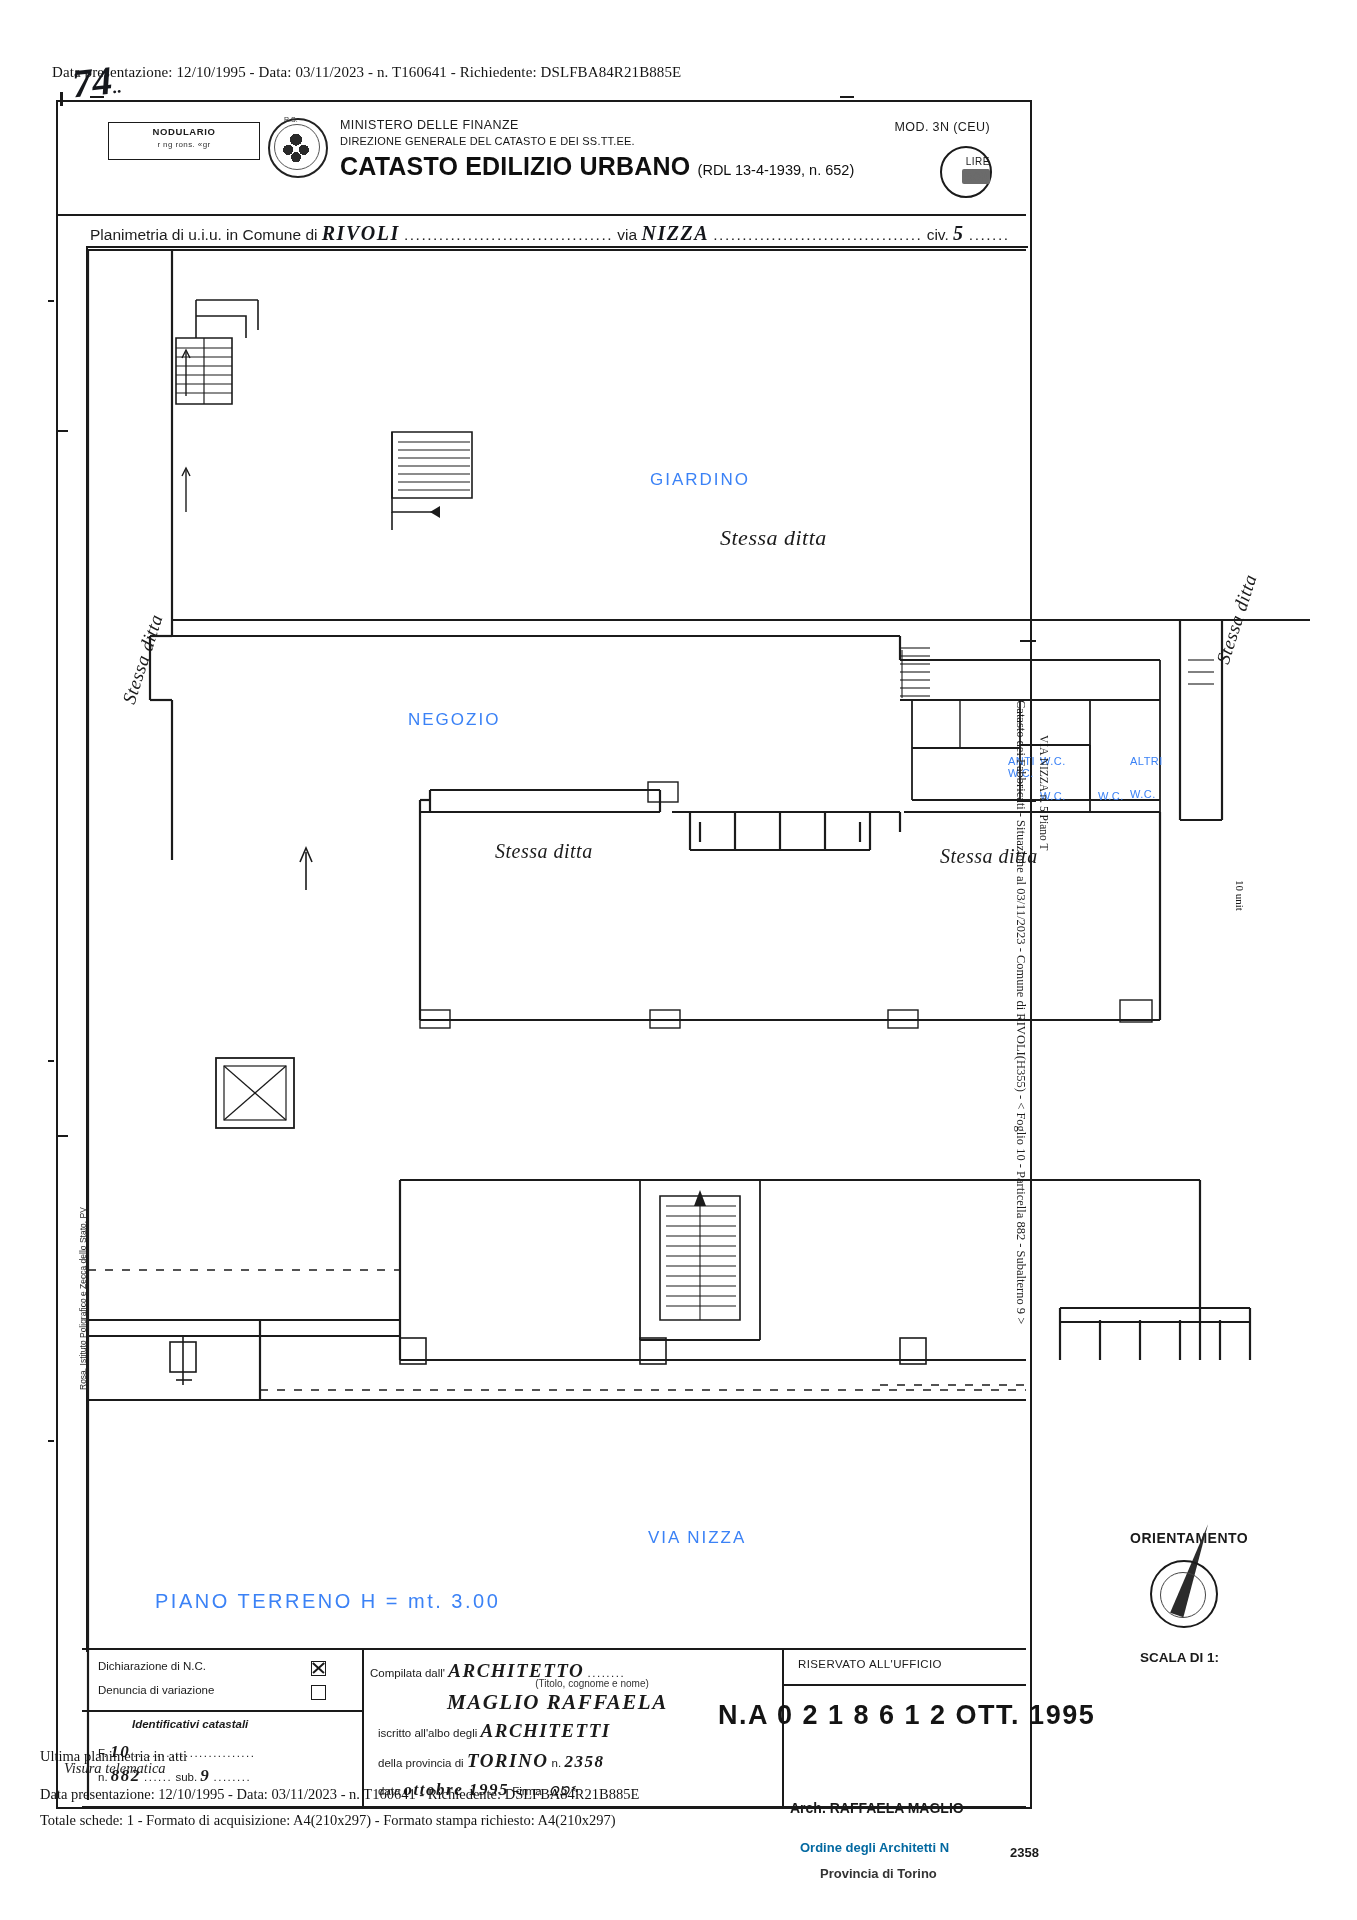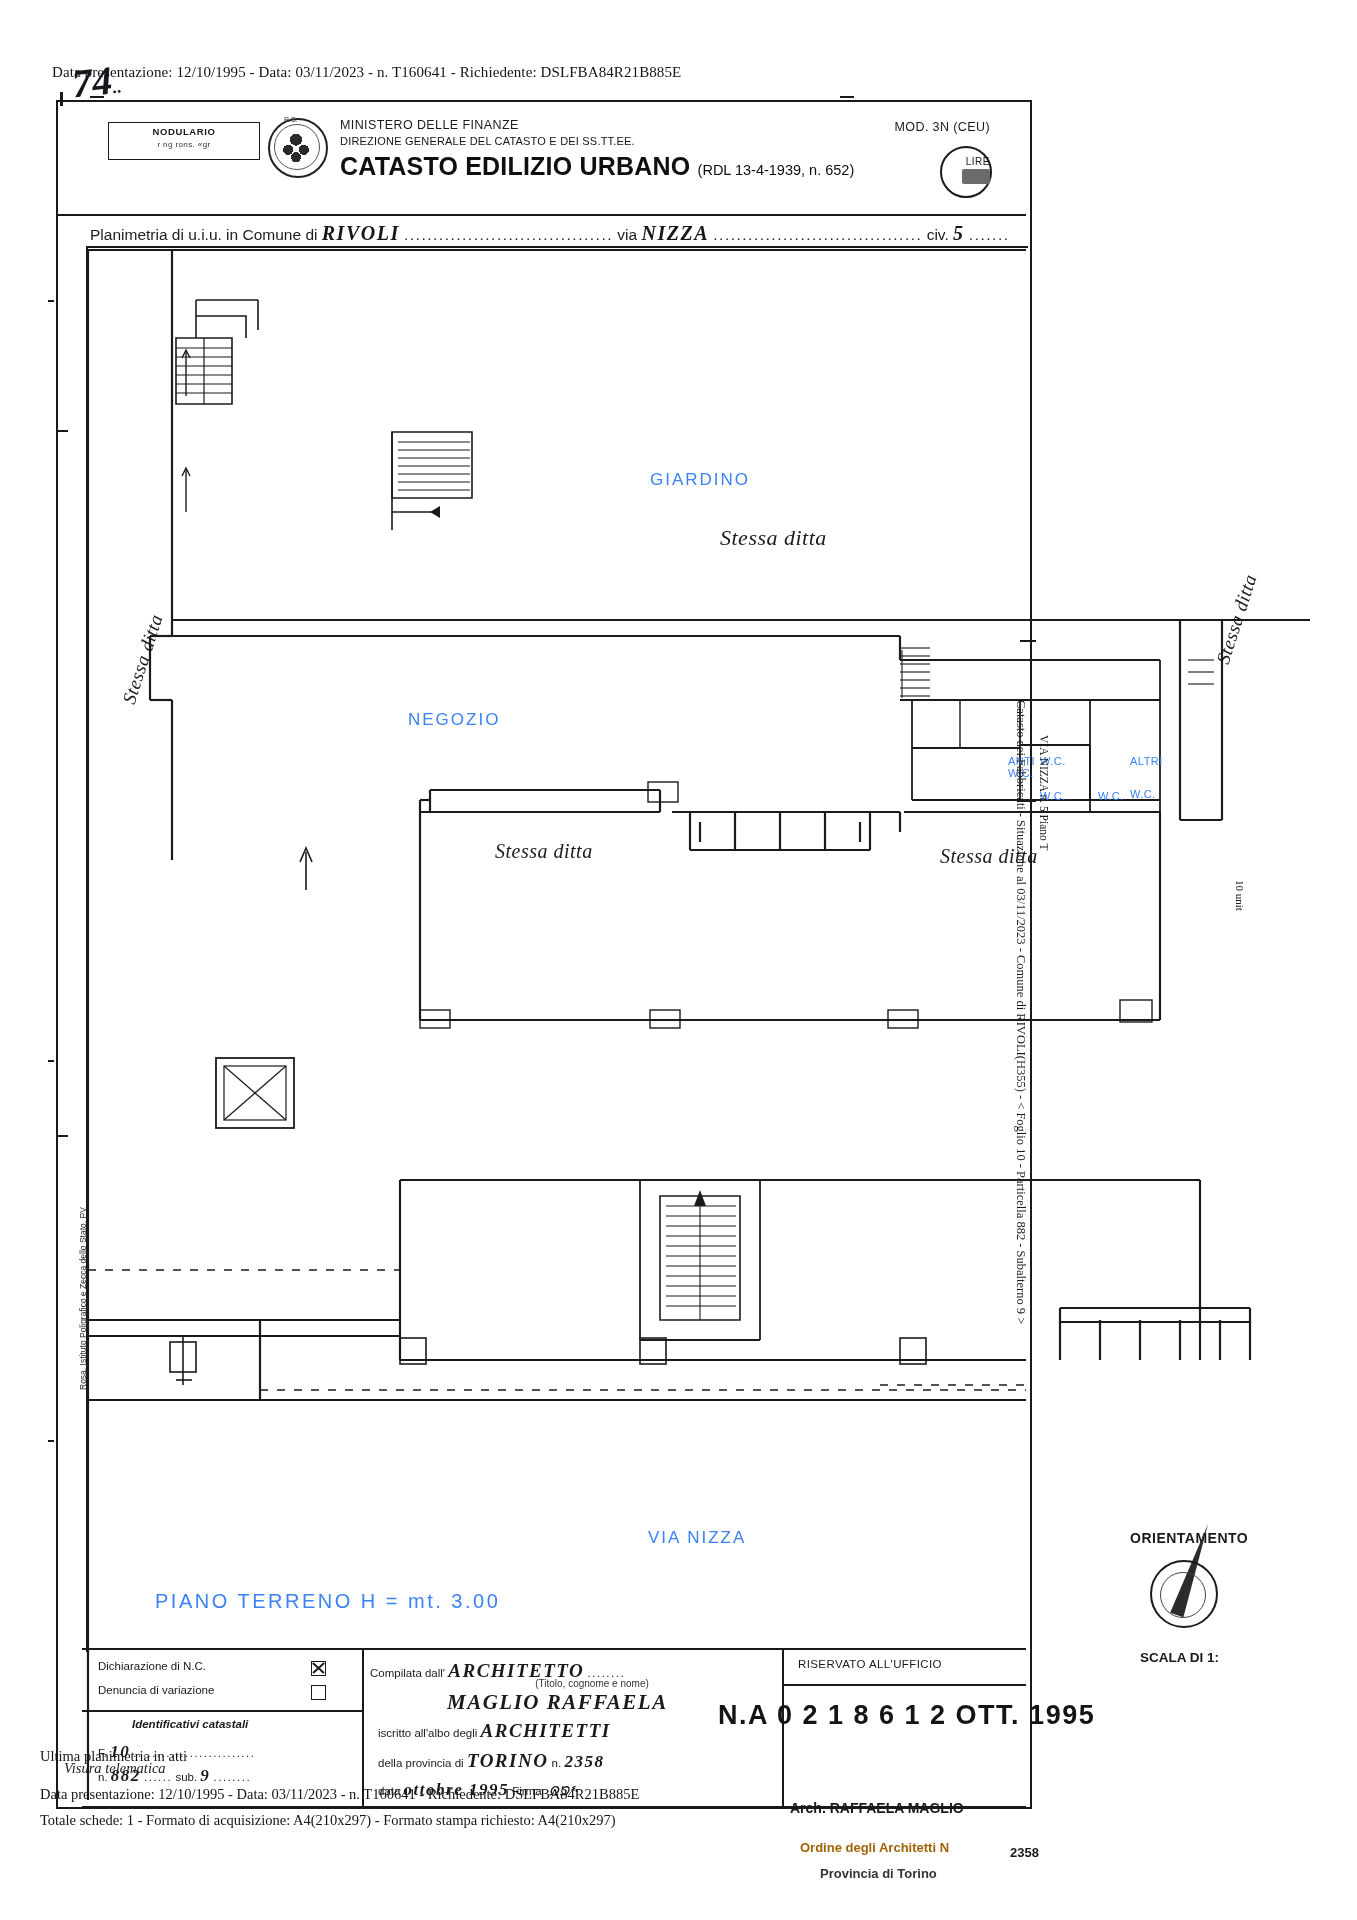--- a/index.html
+++ b/index.html
@@ -419,21 +419,21 @@
       <span>Firma</span>
       <span class="hw" style="font-size:12px;">&nbsp;ᘯᘦᓫ·</span>
     </div>
 
     <div class="bb-cell sm" style="left:716px;top:8px;width:230px;letter-spacing:.4px;">RISERVATO ALL'UFFICIO</div>
   </div>
 
   <div class="stamp-big">N.A 0 2 1 8 6    1 2  OTT. 1995</div>
 
   <div style="position:absolute;left:790px;top:1800px;font-family:'Liberation Sans',sans-serif;font-size:14px;font-weight:bold;">Arch. RAFFAELA MAGLIO</div>
-  <div style="position:absolute;left:800px;top:1840px;font-family:'Liberation Sans',sans-serif;font-size:13px;font-weight:bold;color:#a16207;">Ordine degli Architetti N</div>
+  <div style="position:absolute;left:800px;top:1840px;font-family:'Liberation Sans',sans-serif;font-size:13px;font-weight:bold;color:#0369a1;">Ordine degli Architetti N</div>
   <div style="position:absolute;left:820px;top:1866px;font-family:'Liberation Sans',sans-serif;font-size:13px;font-weight:bold;color:#333;">Provincia di Torino</div>
   <div style="position:absolute;left:1010px;top:1845px;font-family:'Liberation Sans',sans-serif;font-size:13px;font-weight:bold;">2358</div>
 
   <div class="ov" style="left:40px;top:1748px;">Ultima planimetria in atti</div>
   <div class="ov" style="left:40px;top:1786px;">Data presentazione: 12/10/1995 - Data: 03/11/2023 - n. T160641 - Richiedente: DSLFBA84R21B885E</div>
   <div class="ov" style="left:40px;top:1812px;">Totale schede: 1 - Formato di acquisizione: A4(210x297) - Formato stampa richiesto: A4(210x297)</div>
   <div class="ov" style="left:64px;top:1760px;font-style:italic;color:#222;">Visura telematica</div>
 
 </div>
 

